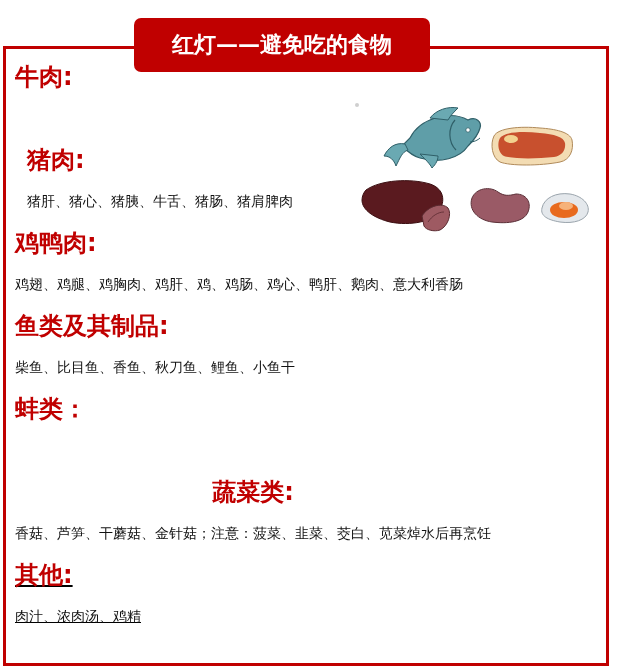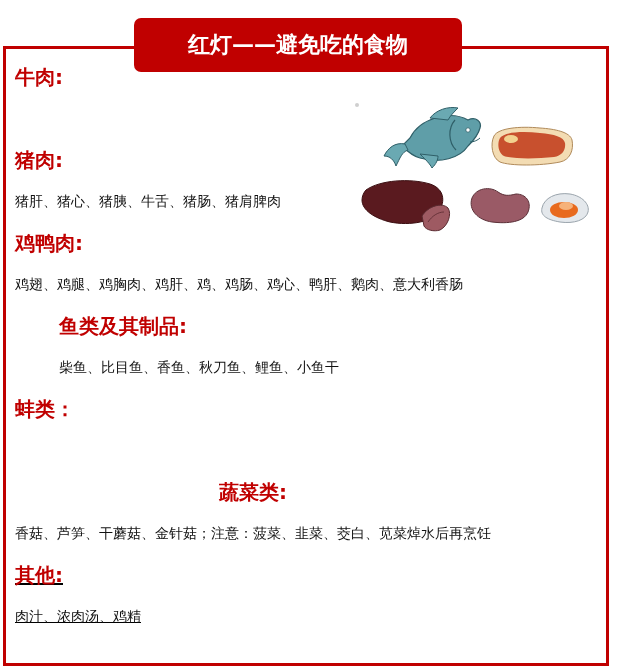--- a/index.html
+++ b/index.html
@@ -20,21 +20,21 @@
       top: 46px;
       width: 600px;
       height: 614px;
       border: 3px solid #c00000;
       box-sizing: content-box;
     }
     .banner {
       position: absolute;
       left: 134px;
       top: 18px;
-      width: 328px;
+      width: 296px;
       height: 54px;
       background: #c00000;
       border-radius: 7px;
       display: flex;
       align-items: center;
       justify-content: center;
       z-index: 2;
       text-align: center;
     }
     .banner-title {
@@ -44,21 +44,21 @@
       letter-spacing: 0px;
       line-height: 1;
     }
     .section {
       position: absolute;
       left: 15px;
     }
     .section-heading {
       color: #c00000;
       font-weight: bold;
-      font-size: 20px;
+      font-size: 24px;
       line-height: 22px;
       height: 22px;
       margin: 0;
       white-space: nowrap;
     }
     .section-items {
       color: #111111;
       font-size: 14px;
       line-height: 18px;
       margin-top: 21px;
@@ -126,31 +126,31 @@
       <ellipse cx="214" cy="112" rx="14" ry="8" fill="#e86a1e"></ellipse>
       <ellipse cx="216" cy="108" rx="7" ry="4" fill="#f6b27a"></ellipse>
     </g>
   </svg>
 </div>
 
 <div class="section" style="top:66px;">
   <div class="section-heading">牛肉:</div>
 </div>
 
-<div class="section" style="top:149px;">
+<div class="section" style="top:149px;margin-left:12px;">
   <div class="section-heading">猪肉:</div>
   <div class="section-items">猪肝、猪心、猪胰、牛舌、猪肠、猪肩脾肉</div>
 </div>
 
 <div class="section" style="top:232px;">
   <div class="section-heading">鸡鸭肉:</div>
   <div class="section-items">鸡翅、鸡腿、鸡胸肉、鸡肝、鸡、鸡肠、鸡心、鸭肝、鹅肉、意大利香肠</div>
 </div>
 
-<div class="section" style="top:315px;margin-left:44px;">
+<div class="section" style="top:315px;">
   <div class="section-heading">鱼类及其制品:</div>
   <div class="section-items">柴鱼、比目鱼、香鱼、秋刀鱼、鲤鱼、小鱼干</div>
 </div>
 
 <div class="section" style="top:398px;">
   <div class="section-heading">蚌类：</div>
 </div>
 
 <div class="section" style="top:481px;text-align:center;">
   <div class="section-heading">蔬菜类:</div>

